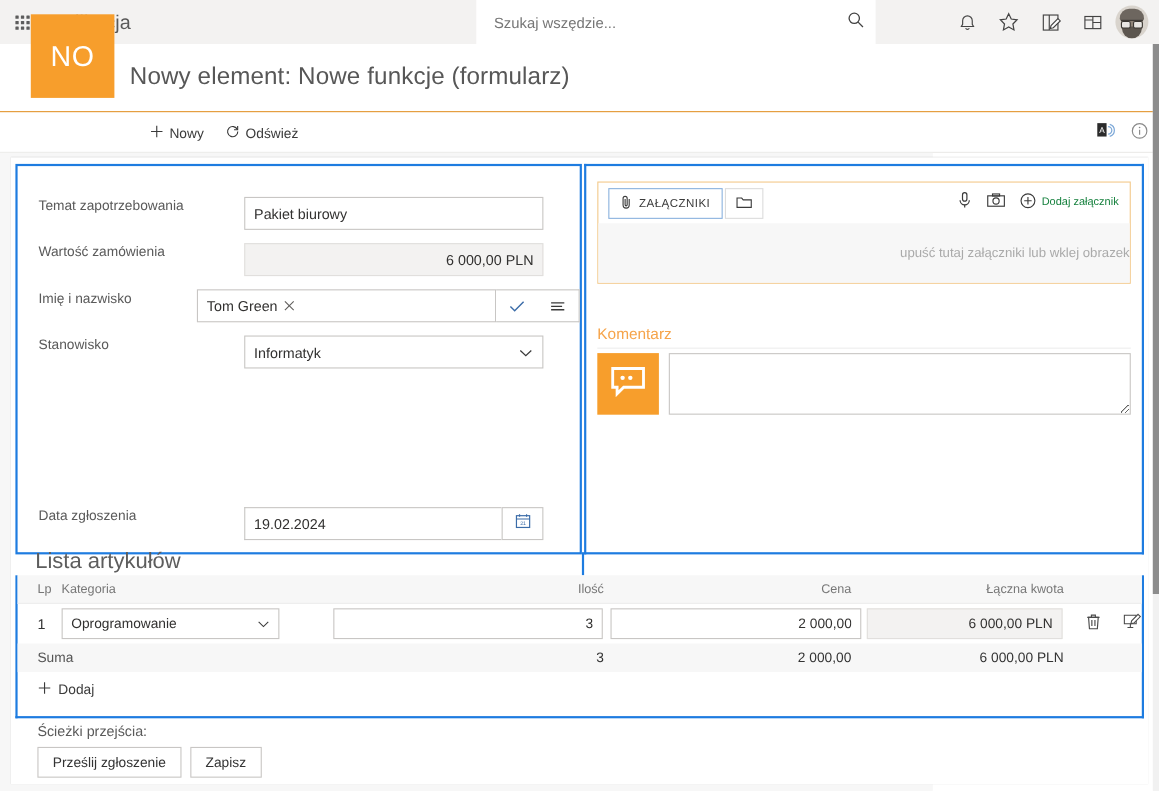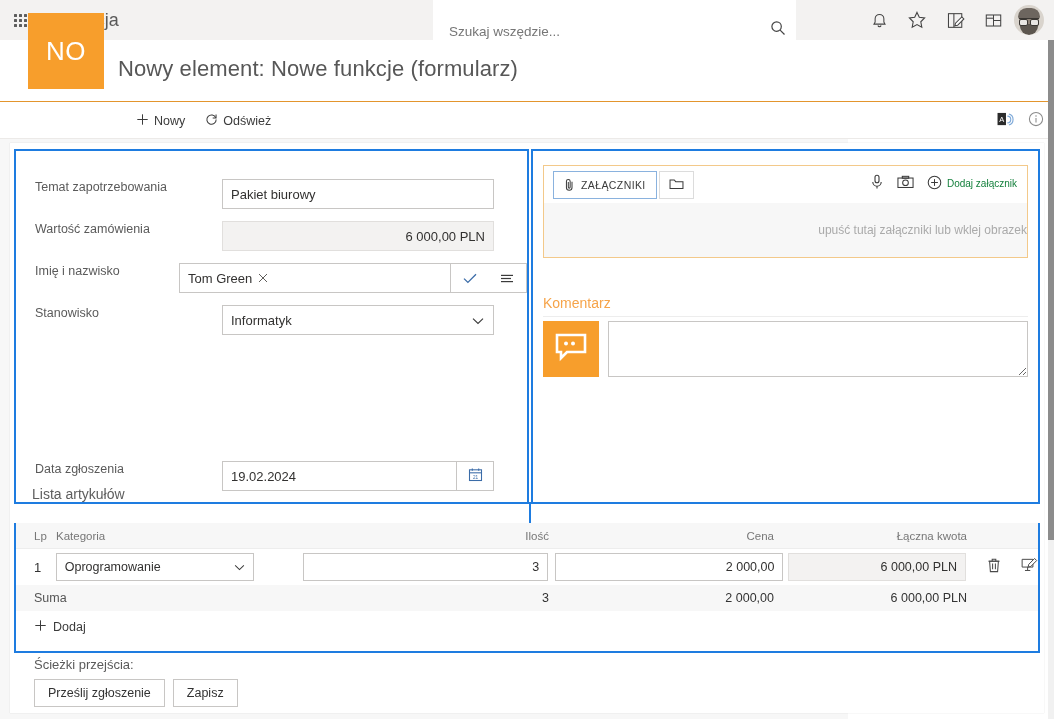--- a/index.html
+++ b/index.html
@@ -38,21 +38,21 @@
   }
   .waffle-grid i { display: block; width: 3px; height: 3px; background: #5c5c5c; border-radius: 0.5px; }
   .app-name {
     font-size: 18px; color: #595959; font-weight: 400;
     margin-left: 6px; letter-spacing: 0.1px;
   }
   .searchbox {
     position: absolute; left: 433px; top: 0;
     width: 363px; height: 40px;
     background: #ffffff;
-    display: flex; align-items: flex-end;
+    display: flex; align-items: center;
     padding: 0 10px 0 14px;
   }
   .searchbox input {
     flex: 1; border: none; outline: none;
     font-family: "Liberation Sans", sans-serif;
     font-size: 13.5px; color: #333;
     background: transparent;
   }
   .searchbox input::placeholder { color: #767676; }
   .suite-icons {
@@ -324,22 +324,22 @@
     border: 1px solid #c8c6c4;
     background: #ffffff;
     outline: none; resize: both;
     font-family: "Liberation Sans", sans-serif;
     font-size: 13px; color: #323130;
     padding: 5px 7px;
   }
 
   
   .list-title {
-    position: absolute; left: 22px; top: 343px;
-    font-size: 14px; color: #5d5d5d;
+    position: absolute; left: 22px; top: 356px;
+    font-size: 20px; color: #5d5d5d;
   }
   .list-panel {
     position: absolute; left: 4px; top: 380px;
     width: 1026px; height: 130px;
     border: 2px solid #1e7ce0;
     border-top: none;
     background: #ffffff;
   }
   .list-blue-top {
     position: absolute; left: 521px; top: 359px;

